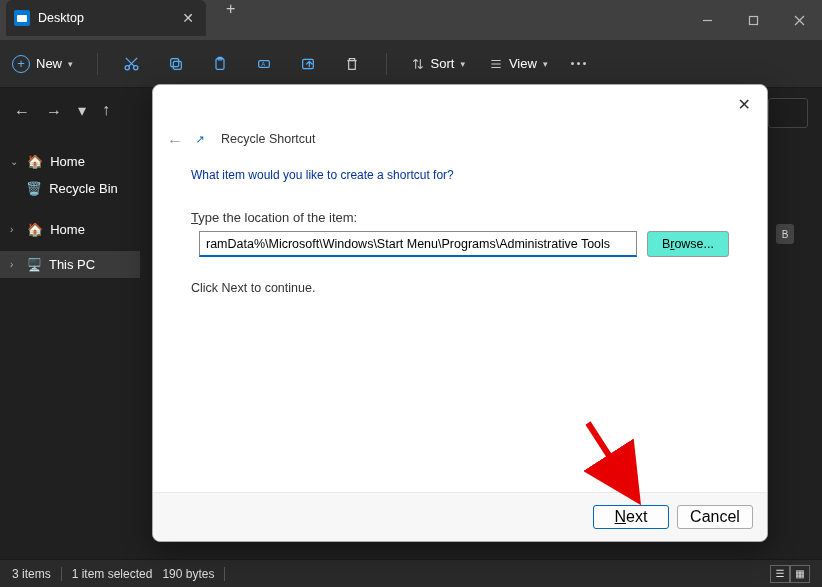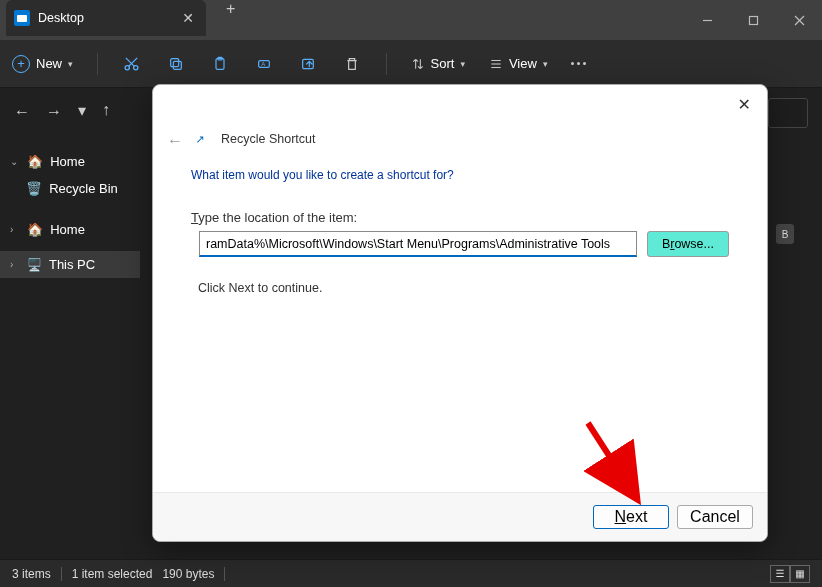--- a/index.html
+++ b/index.html
@@ -62,21 +62,21 @@
     .dialog-shortcut-icon { width:14px; height:14px; display:flex; align-items:center; justify-content:center; color:#0067c0; font-size:11px;}
     .dialog-nav-title { font-size: 12.5px; color:#333; margin-left:4px;}
     .dialog-body { padding: 16px 38px 0 38px; flex:1;}
     .dialog-heading { color: #003399; font-size: 12px; font-weight: 400; margin-bottom: 22px;}
     .dialog-text { font-size: 12.5px; color:#333; margin-bottom:20px; line-height:1.45;}
     .field-label { font-size: 13px; color:#333; margin-bottom:6px;margin-top:28px; }
     .field-label u { text-decoration: underline; text-decoration-color:#333;}
     .field-row { display:flex; gap:10px; align-items:center; margin-bottom:24px;padding-left:8px;}
     .location-input { flex:1; height: 26px; padding: 2px 6px; font-size: 12.5px; border:1px solid #888; border-bottom:2px solid #0067c0; outline:none; font-family:inherit;}
     .browse-btn { height:26px; padding: 0 14px; font-size:12.5px; background:#5eead4; border:1px solid #999; border-radius:3px; cursor:pointer;}
-    .continue-text { font-size:12.5px; color:#333;margin-left:7px; }
+    .continue-text { font-size:12.5px; color:#333; }
     .dialog-footer { display:flex; justify-content:flex-end; gap:8px; padding: 12px 14px; border-top:1px solid #e8e8e8; background:#f7f7f7; border-radius:0 0 8px 8px;}
     .dlg-btn { min-width:76px; height:24px; font-size:16px; background:#fdfdfd; border:1px solid #aaa; border-radius:3px; cursor:pointer;}
     .dlg-btn.primary { border:1px solid #0067c0; }
 
     
     .arrow-annot { position:absolute; left:578px; top:415px; pointer-events:none;}
   </style>
 </head>
 <body>
 

